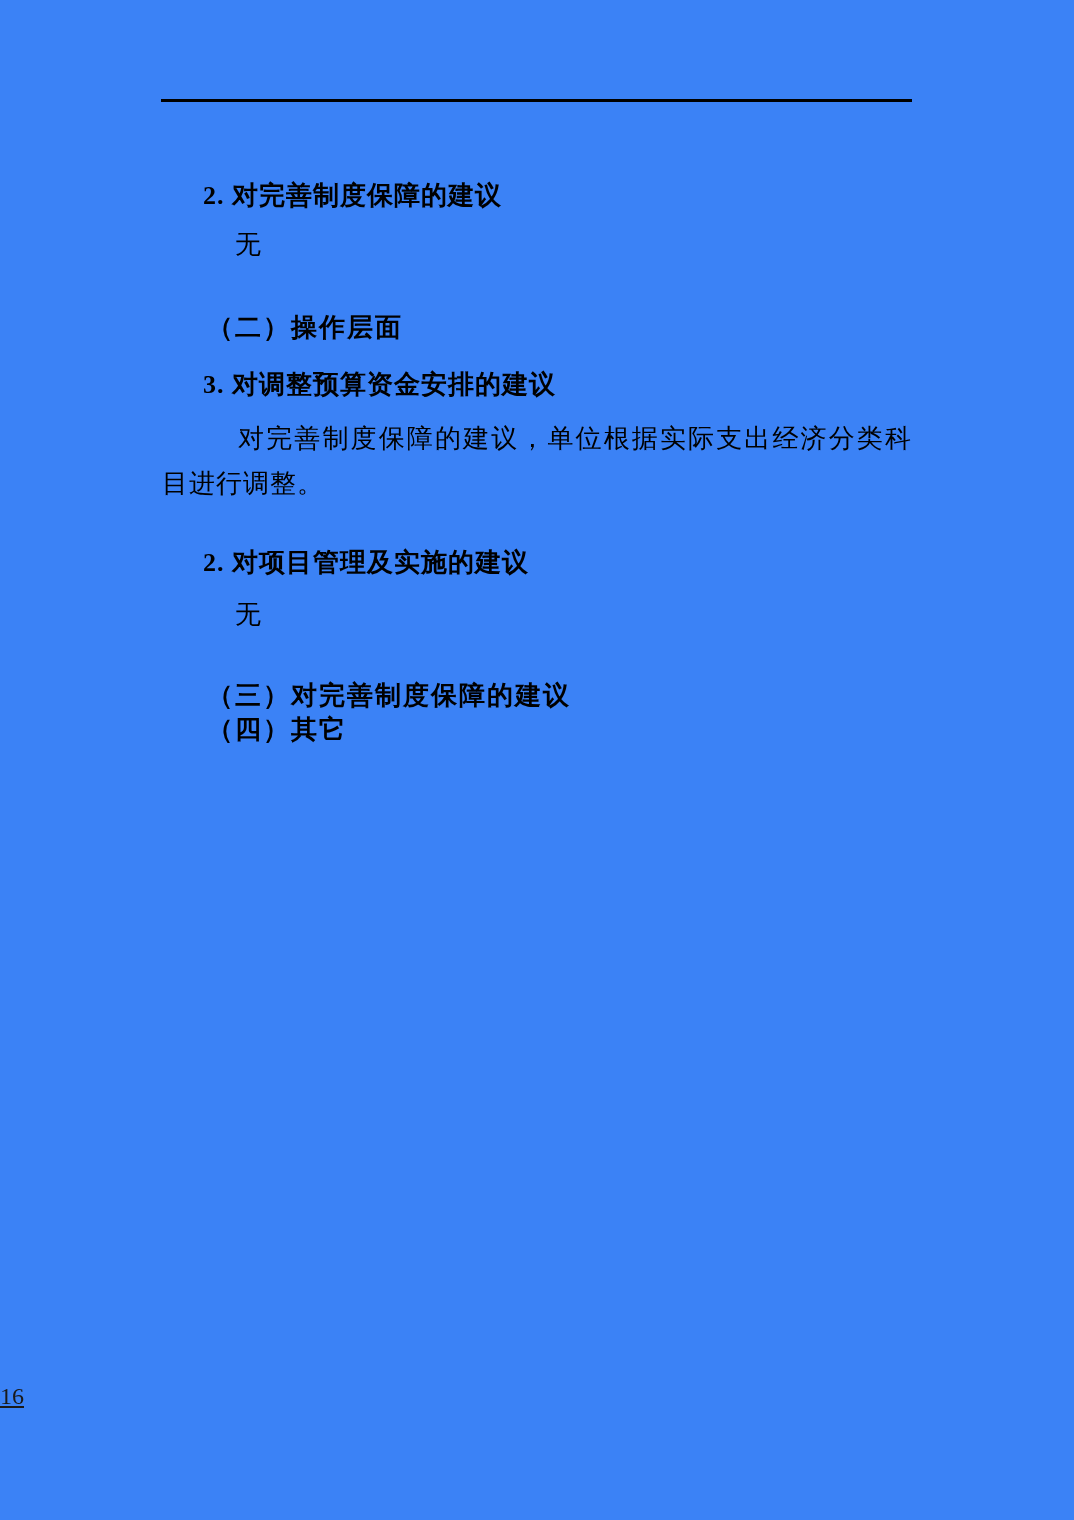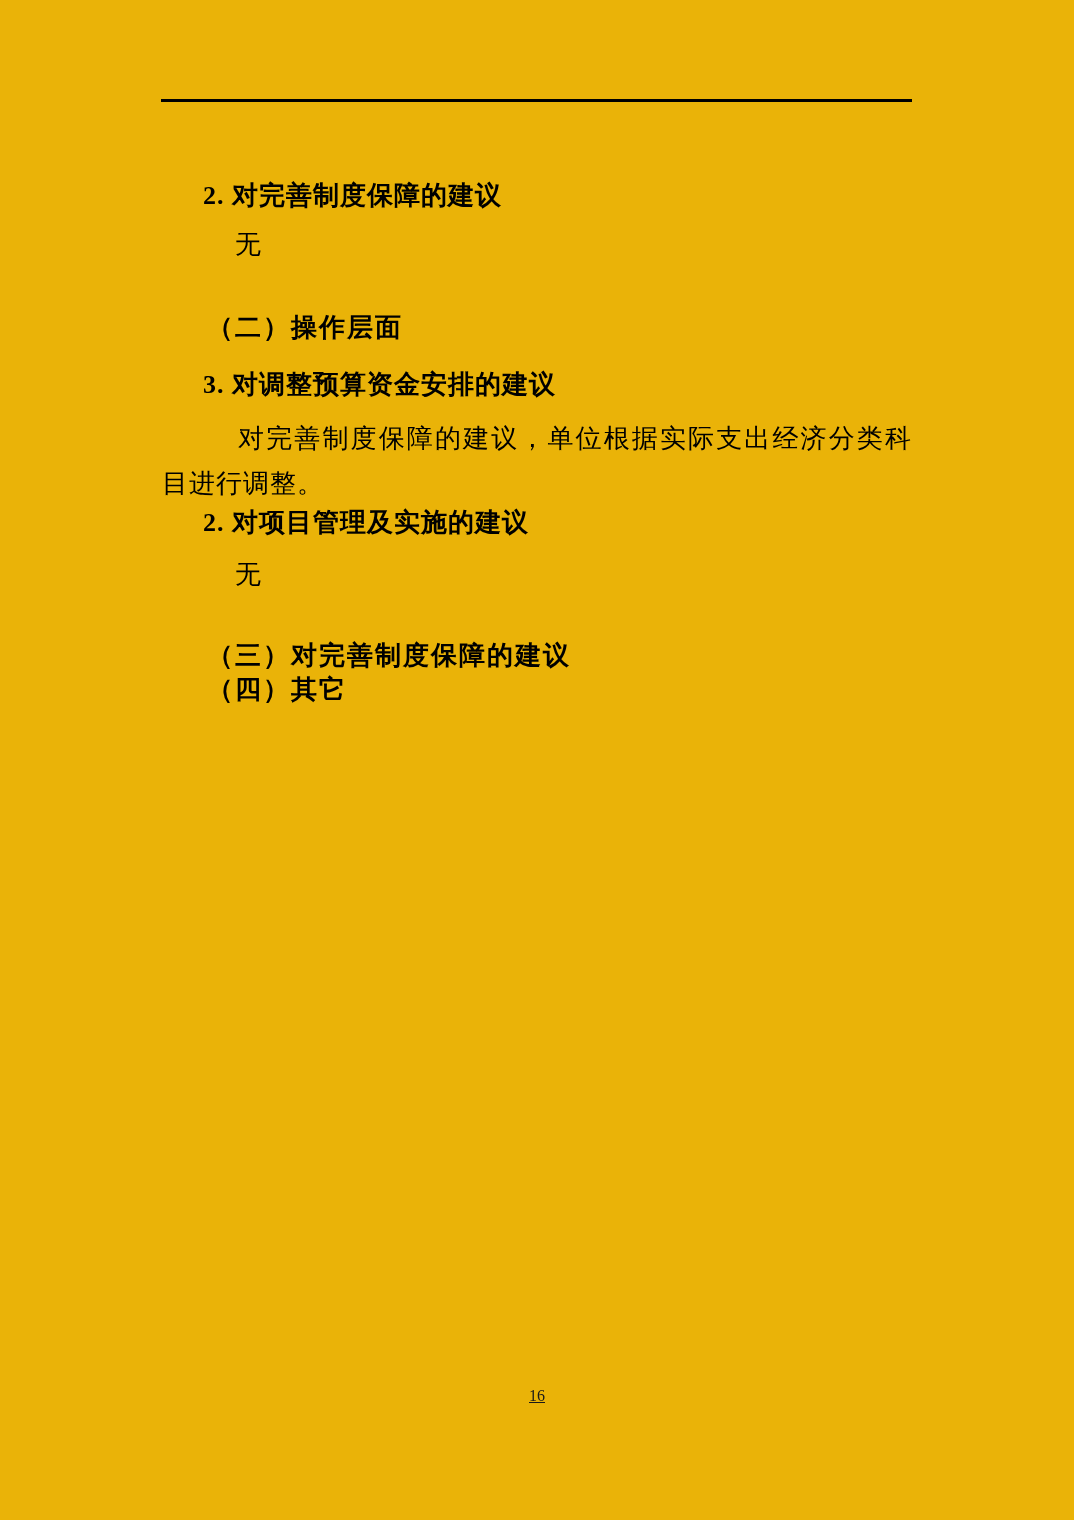--- a/index.html
+++ b/index.html
@@ -4,21 +4,21 @@
 <style>
   html, body {
     margin: 0;
     padding: 0;
     background: #ffffff;
   }
   .page {
     position: relative;
     width: 1074px;
     height: 1520px;
-    background: #eab308;
+    background: #3b82f6;
     font-family: "Liberation Serif", "DejaVu Serif", serif;
     color: #000000;
     overflow: hidden;
   }
   .header-rule {
     position: absolute;
     top: 99px;
     left: 161px;
     width: 751px;
     height: 3px;
@@ -52,31 +52,31 @@
     text-align-last: left;
     text-indent: 76px;
     line-height: 45px;
     letter-spacing: 1px;
   }
   .mt-h2a  { margin-top: 179px; }
   .mt-wua  { margin-top: 15px; }
   .mt-sec2 { margin-top: 49px; }
   .mt-h1b  { margin-top: 23px; }
   .mt-para { margin-top: 14px; }
-  .mt-h2b  { }
+  .mt-h2b  { margin-top: 40px; }
   .mt-wub  { margin-top: 18px; }
   .mt-sec3 { margin-top: 47px; }
   .mt-sec4 { }
   .page-number {
     position: absolute;
     top: 1384px;
     left: 0;
     width: 100%;
-    text-align: center;
-    font-size: 16px;
+    text-align: left;
+    font-size: 24px;
     line-height: 24px;
     color: #1a1a1a;
     text-decoration: underline;
   }
 </style>
 </head>
 <body>
 
 <div class="page">
 

